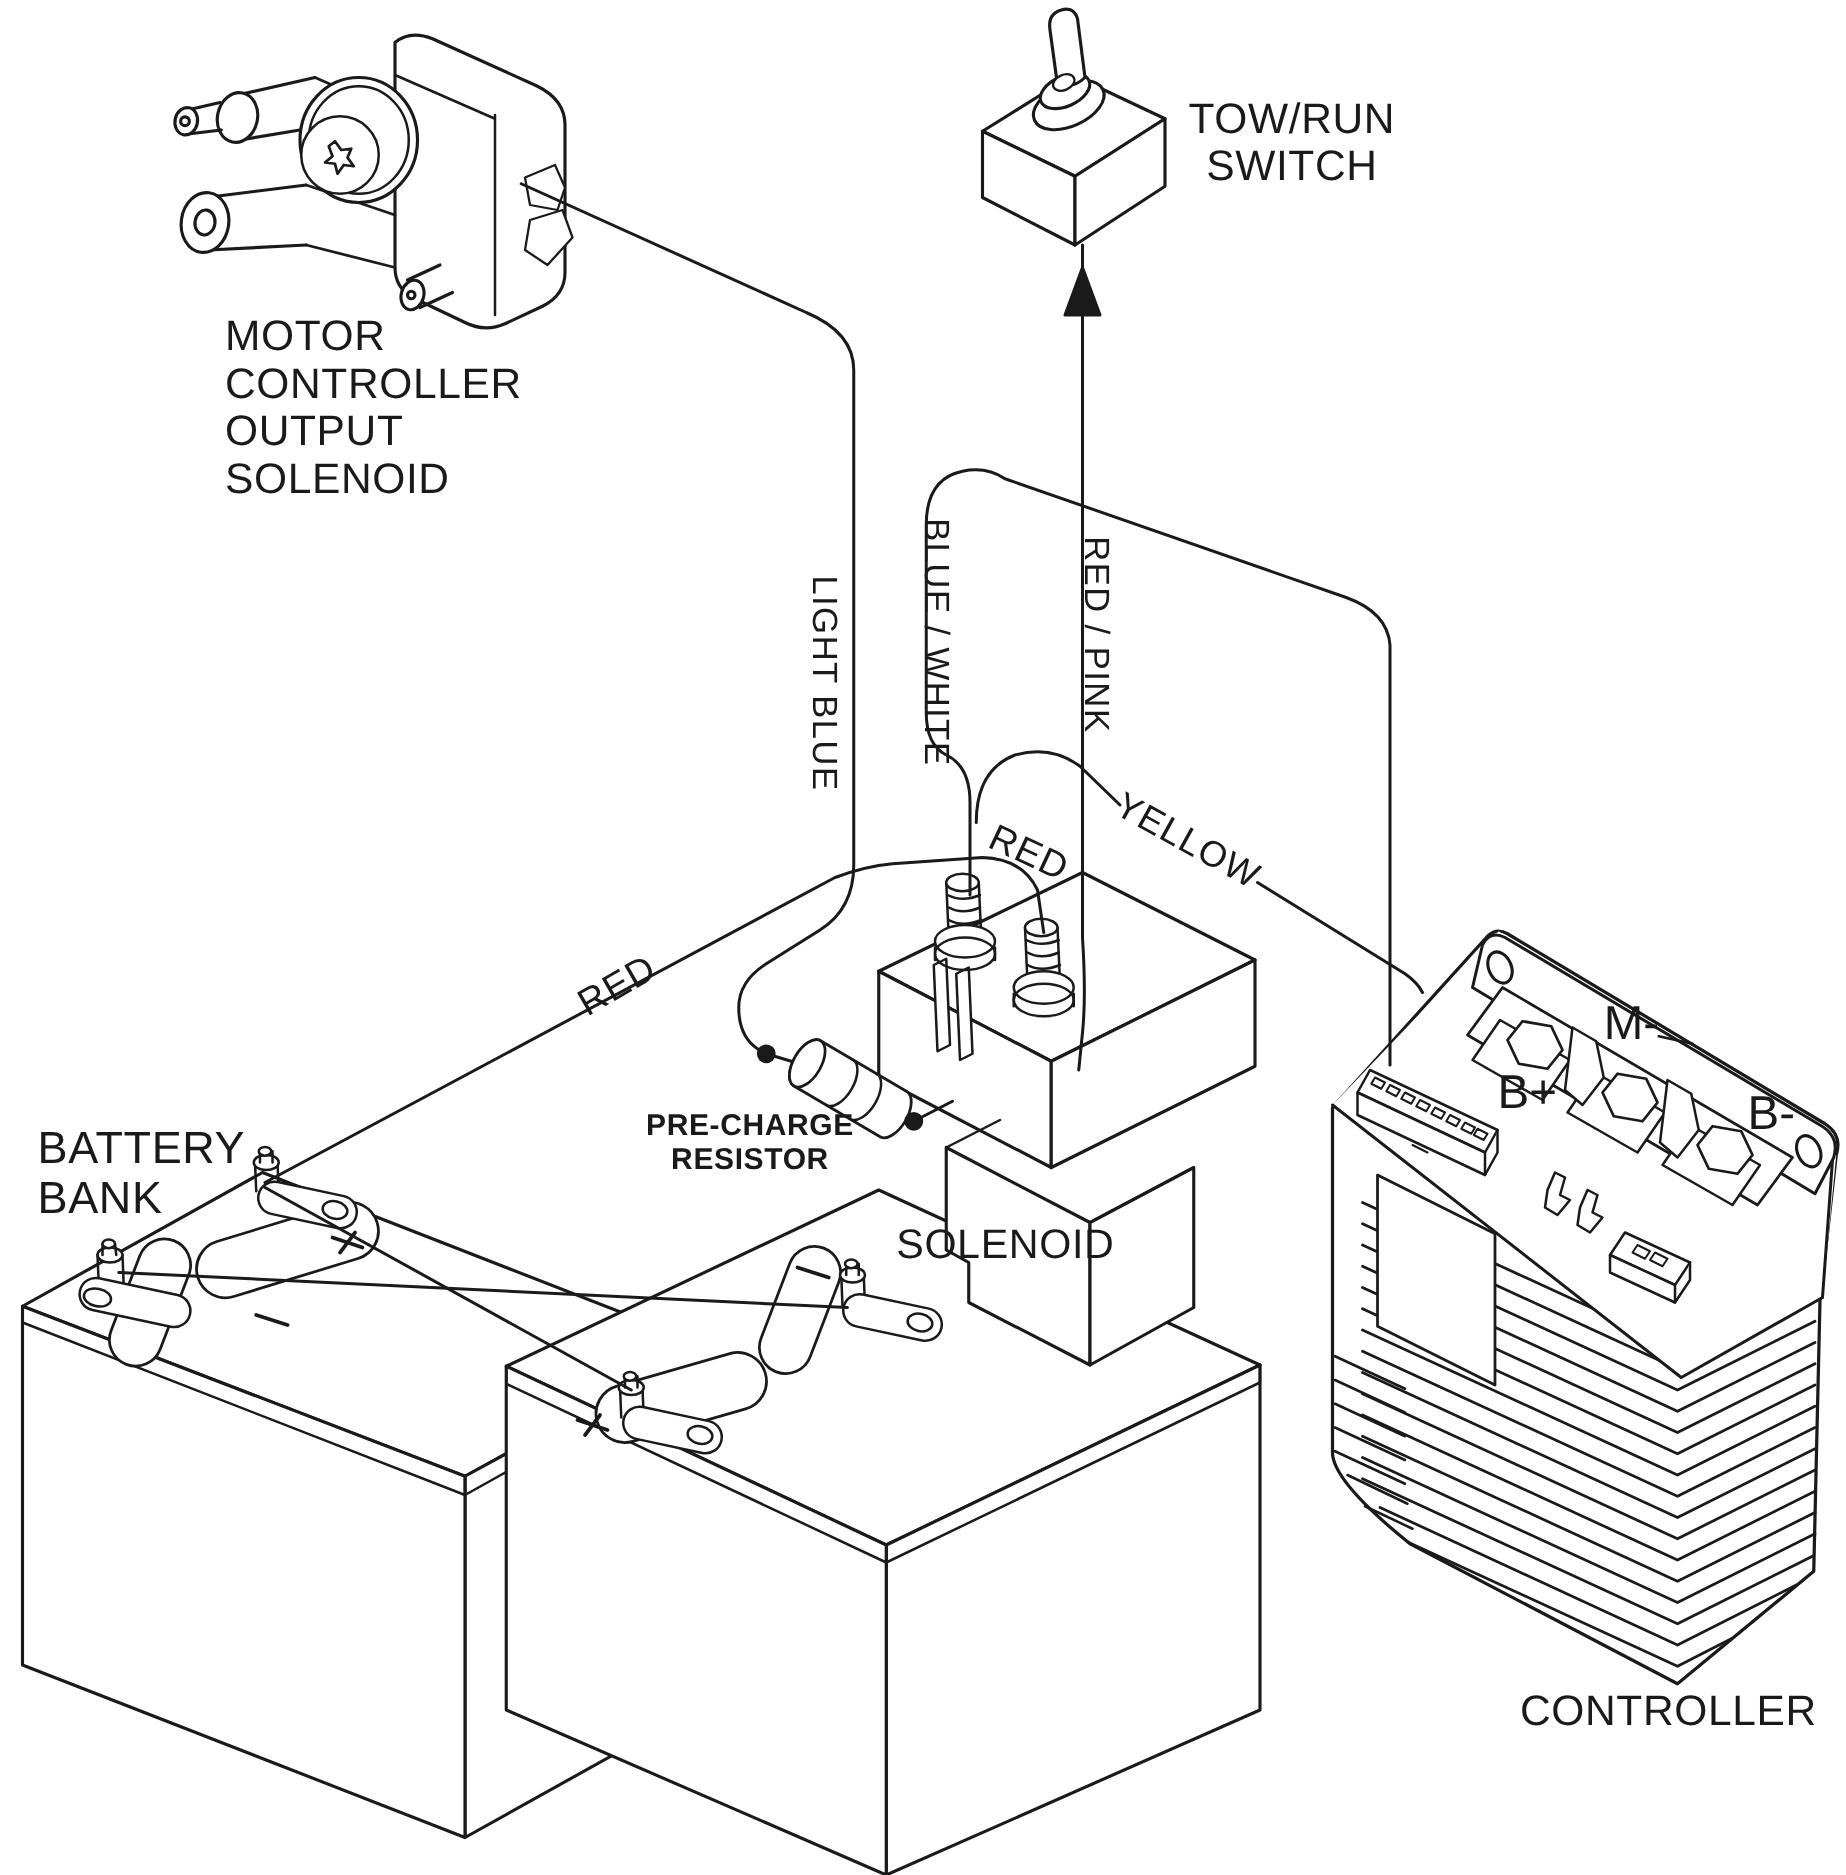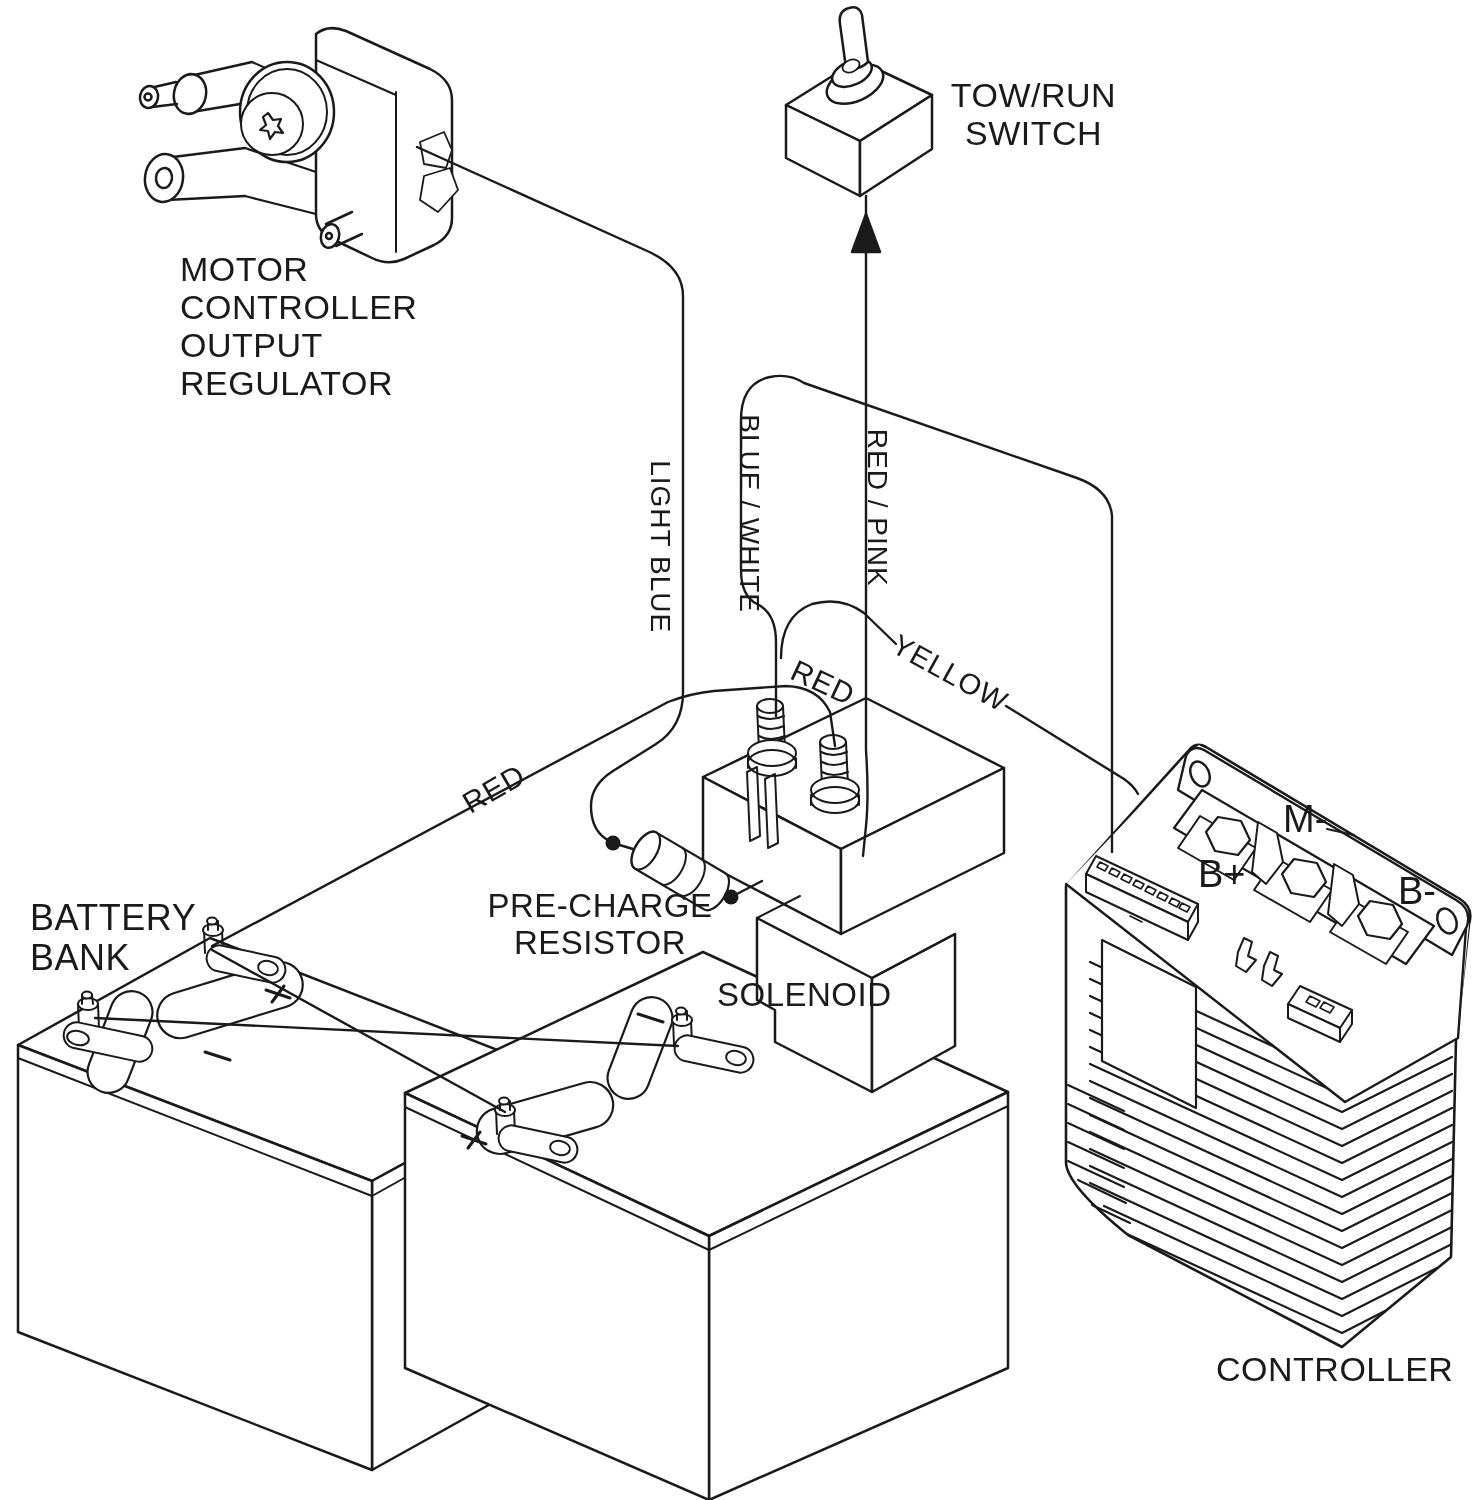--- a/index.html
+++ b/index.html
@@ -243,29 +243,29 @@
       <path d="M-12,-21 A11,21 0 0 1 -12,21 M10,-21 A11,21 0 0 1 10,21" stroke-width="2"></path>
     </g>
     <circle cx="613" cy="843" r="7.5" fill="#1a1a1a" stroke="none"></circle>
     <circle cx="731" cy="897" r="7.5" fill="#1a1a1a" stroke="none"></circle>
   </g>
 </svg>
 
 <div class="lbl lbl-main" style="left:180px;top:250px;width:300px;">MOTOR
 CONTROLLER
 OUTPUT
-REGULATOR</div>
+SOLENOID</div>
 
 <div class="lbl lbl-main ctr" style="left:941px;top:76px;width:185px;">TOW/RUN
 SWITCH</div>
 
 <div class="lbl lbl-big" style="left:30px;top:898px;width:220px;">BATTERY
 BANK</div>
 
-<div class="lbl lbl-main ctr" style="left:450px;top:888px;width:300px;font-size:33px;">PRE-CHARGE
+<div class="lbl lbl-main ctr" style="left:450px;top:888px;width:300px;font-size:24px;font-weight:bold;">PRE-CHARGE
 RESISTOR</div>
 
 <div class="lbl lbl-main" style="left:717px;top:977px;font-size:33px;text-align:center;">SOLENOID</div>
 
 <div class="lbl lbl-main" style="left:1216px;top:1350px;">CONTROLLER</div>
 
 <div class="lbl lbl-term" style="left:1198px;top:853px;">B+</div>
 
 <div class="lbl lbl-term" style="left:1283px;top:798px;">M-</div>
 

